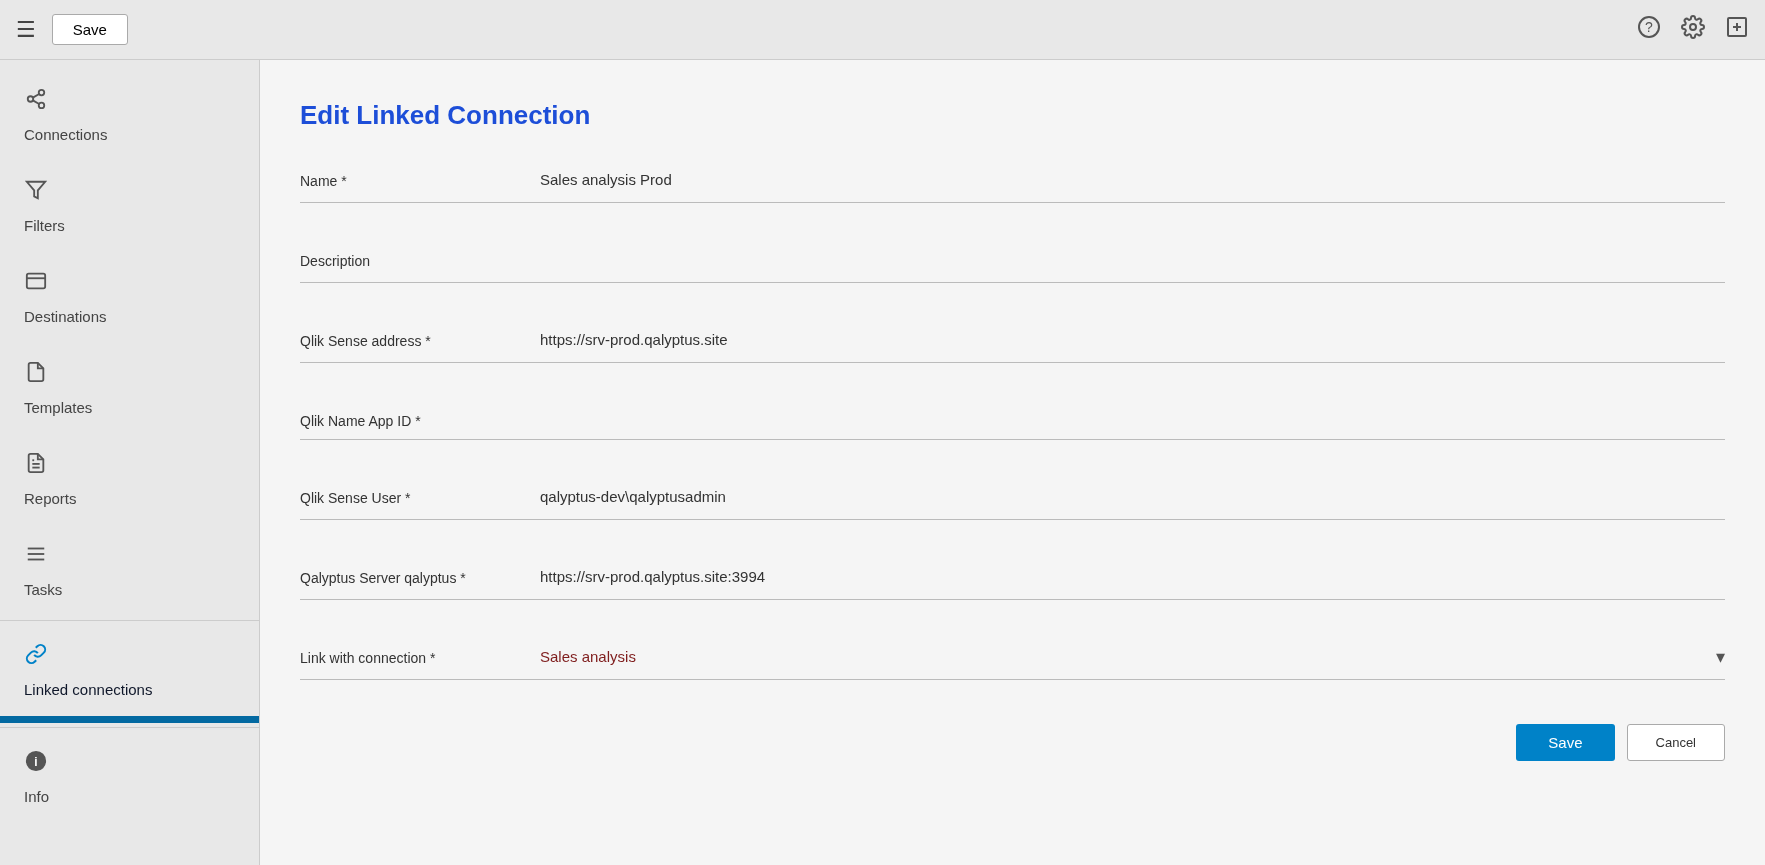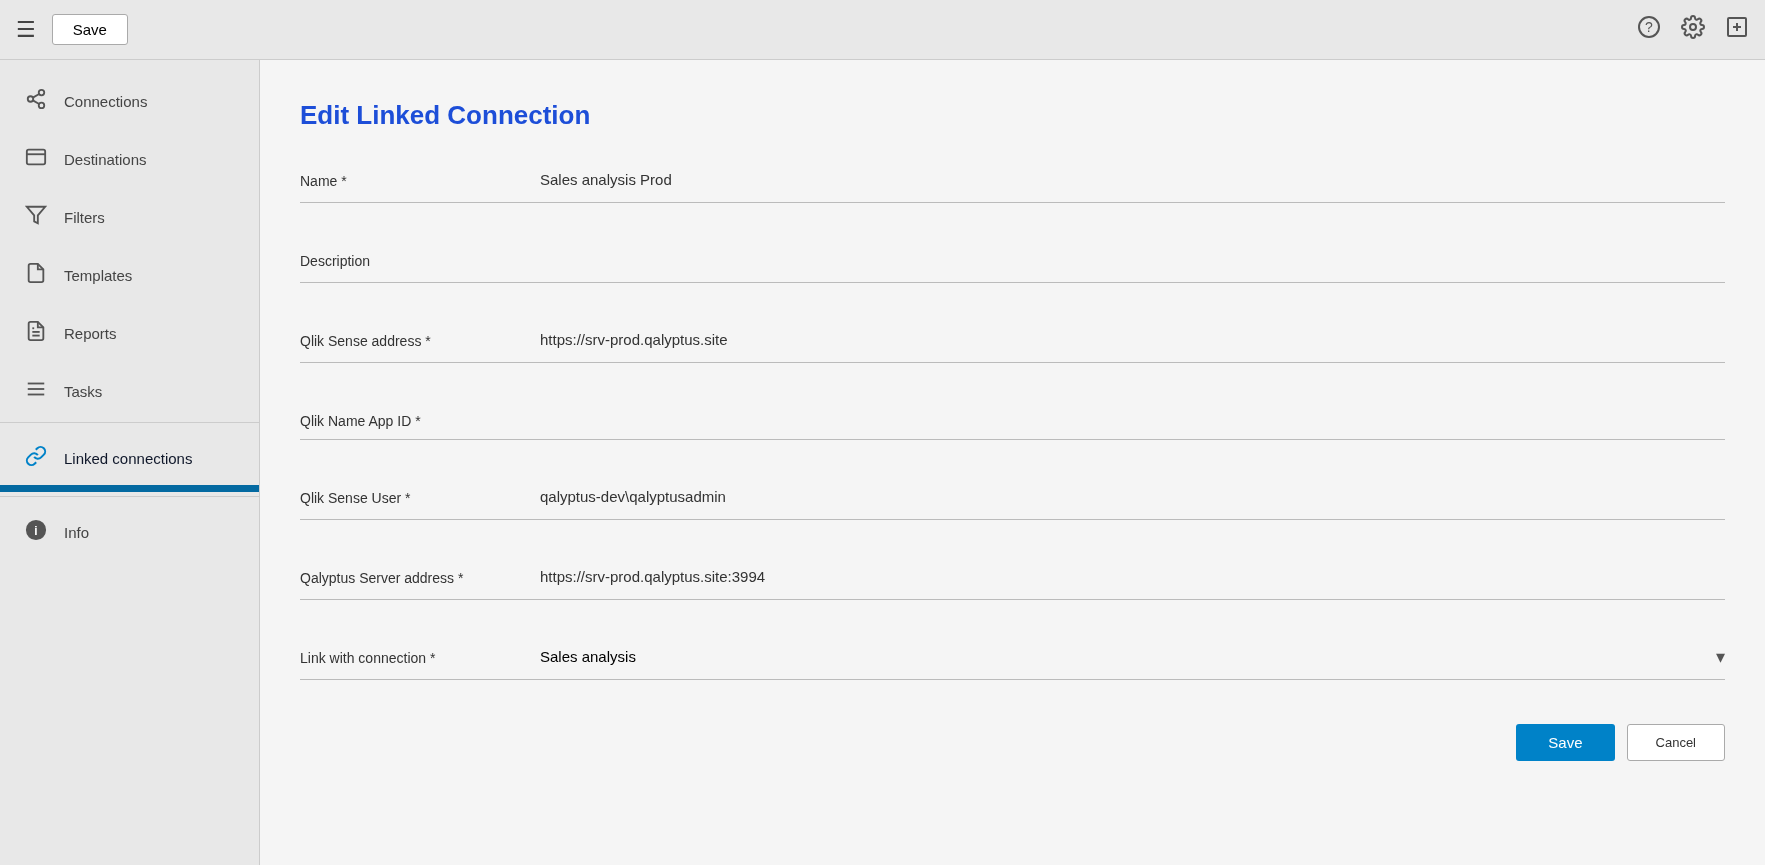--- a/index.html
+++ b/index.html
@@ -43,27 +43,28 @@
     .sidebar {
       width: 260px;
       background: #e8e8e8;
       border-right: 1px solid #ccc;
       display: flex;
       flex-direction: column;
       padding-top: 10px;
     }
     .sidebar-item {
       display: flex;
-      align-items: flex-end;
+      align-items: flex-start;
       padding: 18px 24px;
       cursor: pointer;
       font-size: 15px;
       color: #444;
       gap: 16px;
       border-bottom: none;
+      flex-direction: column;
     }
     .sidebar-item.active {
       color: #0f172a;
       font-weight: normal;
       border-bottom: 7px solid #0369a1;
     }
     .sidebar-item .icon { font-size: 20px; min-width: 24px; text-align: center; }
     .sidebar-divider { border: none; border-top: 1px solid #ccc; margin: 4px 0; }
 
     
@@ -120,21 +121,21 @@
       flex: 1;
       display: flex;
       align-items: center;
       position: relative;
     }
     .dropdown-wrapper select {
       flex: 1;
       border: none;
       background: transparent;
       font-size: 15px;
-      color: #000000;
+      color: #7f1d1d;
       outline: none;
       padding: 4px 0;
       appearance: none;
       -webkit-appearance: none;
       cursor: pointer;
     }
     .dropdown-arrow {
       position: absolute;
       right: 0;
       font-size: 18px;
@@ -215,34 +216,34 @@
             <line x1="8.59" y1="13.51" x2="15.42" y2="17.49"></line>
             <line x1="15.41" y1="6.51" x2="8.59" y2="10.49"></line>
           </svg>
       </span>
       <span>Connections</span>
     </div>
 
     <div class="sidebar-item">
       <span class="icon svg-icon">
         <svg width="22" height="22" viewBox="0 0 24 24" fill="none" stroke="#555" stroke-width="2">
+            <polygon points="22 3 2 3 10 12.46 10 19 14 21 14 12.46 22 3"></polygon>
+          </svg>
+      </span>
+      <span>Filters</span>
+    </div>
+
+    <div class="sidebar-item">
+      <span class="icon svg-icon">
+        <svg width="22" height="22" viewBox="0 0 24 24" fill="none" stroke="#555" stroke-width="2">
             <rect x="2" y="4" width="20" height="16" rx="2"></rect>
             <line x1="2" y1="9" x2="22" y2="9"></line>
           </svg>
       </span>
       <span>Destinations</span>
-    </div>
-
-    <div class="sidebar-item">
-      <span class="icon svg-icon">
-        <svg width="22" height="22" viewBox="0 0 24 24" fill="none" stroke="#555" stroke-width="2">
-            <polygon points="22 3 2 3 10 12.46 10 19 14 21 14 12.46 22 3"></polygon>
-          </svg>
-      </span>
-      <span>Filters</span>
     </div>
 
     <div class="sidebar-item">
       <span class="icon svg-icon">
         <svg width="22" height="22" viewBox="0 0 24 24" fill="none" stroke="#555" stroke-width="2">
             <path d="M14 2H6a2 2 0 0 0-2 2v16a2 2 0 0 0 2 2h12a2 2 0 0 0 2-2V8z"></path>
             <polyline points="14 2 14 8 20 8"></polyline>
           </svg>
       </span>
       <span>Templates</span>
@@ -328,21 +329,21 @@
     </div>
 
     <div class="form-row">
       <div class="form-label">Qlik Sense User *</div>
       <div class="form-input-wrapper">
         <input class="form-input" type="text" value="qalyptus-dev\qalyptusadmin" style="">
       </div>
     </div>
 
     <div class="form-row">
-      <div class="form-label">Qalyptus Server address *</div>
+      <div class="form-label">Qalyptus Server qalyptus *</div>
       <div class="form-input-wrapper">
         <input class="form-input" type="text" value="https://srv-prod.qalyptus.site:3994" style="">
       </div>
     </div>
 
     <div class="form-row">
       <div class="form-label">Link with connection *</div>
       <div class="dropdown-wrapper">
         <select>
           <option value="sales-analysis">Sales analysis</option>

